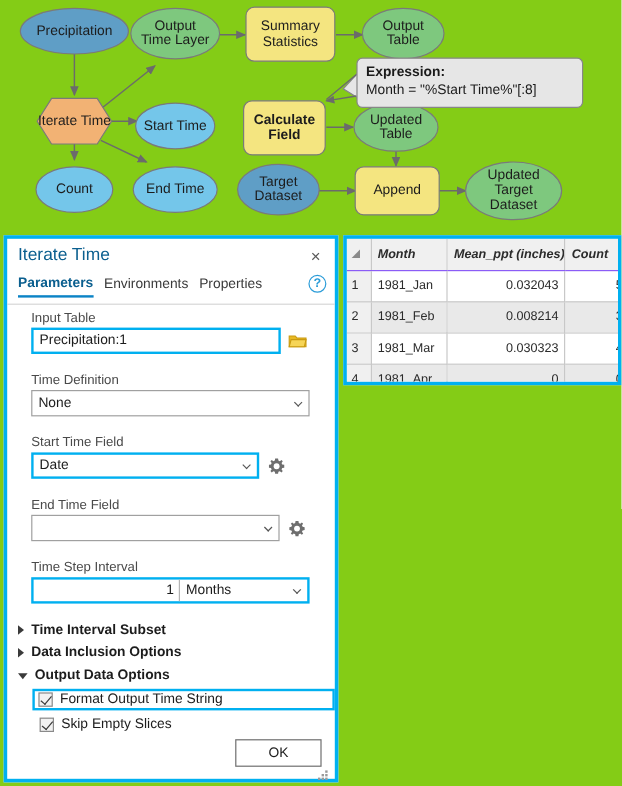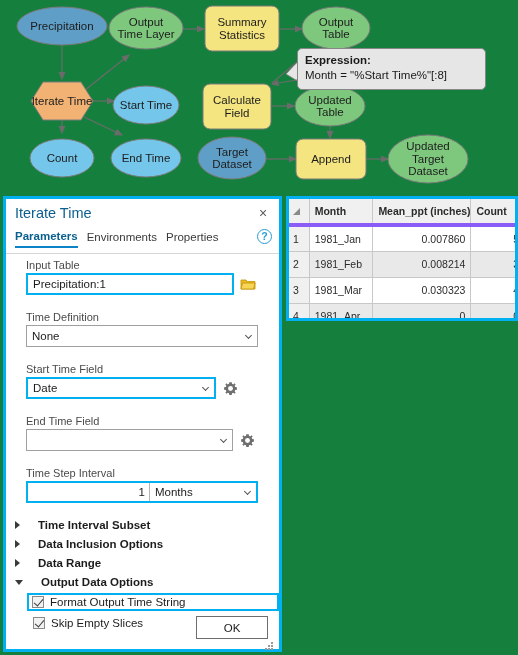--- a/index.html
+++ b/index.html
@@ -3,21 +3,21 @@
 <meta charset="utf-8">
 <style>
   * { box-sizing: border-box; }
   html, body {
     margin: 0; padding: 0;
     width: 518px; height: 655px;
     background: #ffffff;
     font-family: "Liberation Sans", sans-serif;
     overflow: hidden;
   }
-  #root { position: relative; width: 518px; height: 655px; background:#15803d; }
+  #root { position: relative; width: 518px; height: 655px; background:#84cc16; }
 
   
   #diagram { position:absolute; left:0; top:0; width:518px; height:192px; }
   #diagram svg { position:absolute; left:0; top:0; }
   .node-label {
     position:absolute;
     display:flex; align-items:center; justify-content:center;
     text-align:center;
     font-size:11.5px; color:#1c1c1c; line-height:12.5px;
     pointer-events:none; white-space:pre-line;
@@ -36,21 +36,21 @@
   #attr-table {
     position:absolute; left:286px; top:196px; width:232px; height:125px;
     border:3px solid #00b0f0; background:#fff; overflow:hidden;
   }
   #attr-table table { border-collapse:collapse; width:236px; table-layout:fixed; }
   #attr-table th, #attr-table td {
     border-right:1px solid #c8c8c8; border-bottom:1px solid #c8c8c8;
     font-size:10.5px; color:#2b2b2b; height:26px; padding:0 5px;
     overflow:hidden; white-space:nowrap;
   }
-  #attr-table thead th { background:#f0f0f0; font-weight:bold; text-align:left; border-bottom:4px solid #8b5cf6; }
+  #attr-table thead th { background:#f0f0f0; font-weight:bold; text-align:left; border-bottom:1px solid #8b5cf6;font-style:italic; }
   #attr-table th.c-idx, #attr-table td.c-idx { width:20px; background:#f0f0f0; text-align:left; padding:0 4px; font-weight:normal; }
   #attr-table .c-month { width:63px; text-align:left; }
   #attr-table .c-mean  { width:97px; text-align:right; }
   #attr-table .c-count { width:53px; text-align:right; }
   #attr-table thead .c-mean, #attr-table thead .c-count { text-align:left; }
   #attr-table tr.alt td { background:#e9e9e9; }
   #attr-table tr.alt td.c-idx { background:#f0f0f0; }
   .sort-tri { display:inline-block; width:0;height:0;
     border-left:7px solid transparent; border-bottom:7px solid #8a8a8a; }
 
@@ -89,21 +89,21 @@
   }
   .hl { border:2.5px solid #00b0f0; }
   .sel-caret {
     position:absolute; right:6px; top:50%; transform:translateY(-60%) rotate(45deg);
     width:5px; height:5px; border-right:1.2px solid #555; border-bottom:1.2px solid #555;
   }
 
   .icon-btn { width:20px; height:20px; margin-left:4px; display:flex; align-items:center; justify-content:center; }
 
   .section {
-    display:flex; align-items:center; gap:18px;
+    display:flex; align-items:center; gap:6px;
     font-size:11.5px; color:#1c1c1c; font-weight:bold;
     margin:7px 0 0 9px;
   }
   .chev { width:0;height:0; border-top:4px solid transparent; border-bottom:4px solid transparent; border-left:5.5px solid #3a3a3a; }
   .chev.down { border:none; border-left:4px solid transparent; border-right:4px solid transparent; border-top:5.5px solid #3a3a3a; }
 
   .cbrow { display:flex; align-items:flex-start; gap:6px; margin:5px 0 0 24px; padding:1px 3px; }
   .cbrow.hl2 { border:2.5px solid #00b0f0; margin-left:21px; padding:1px 3px; }
   .cb { width:12px; height:12px; border:1px solid #8a8a8a; background:#f2f2f2; position:relative; flex:none; }
   .cb::after {
@@ -179,21 +179,21 @@
 
     <div class="node-label" style="left:17px;top:7px;width:90px;height:38px;">Precipitation</div>
     <div class="node-label" style="left:109px;top:9px;width:74px;height:38px;">Output
 Time Layer</div>
     <div class="node-label" style="left:205px;top:6px;width:74px;height:45px;">Summary
 Statistics</div>
     <div class="node-label" style="left:302px;top:9px;width:68px;height:38px;">Output
 Table</div>
     <div class="node-label" style="left:27px;top:83px;width:70px;height:36px;">Iterate Time</div>
     <div class="node-label" style="left:113px;top:87px;width:66px;height:36px;">Start Time</div>
-    <div class="node-label" style="left:203px;top:84px;width:68px;height:45px;">Calculate
+    <div class="node-label" style="left:203px;top:84px;width:68px;height:45px;font-weight:bold;">Calculate
 Field</div>
     <div class="node-label" style="left:295px;top:87px;width:70px;height:38px;">Updated
 Table</div>
     <div class="node-label" style="left:30px;top:140px;width:64px;height:36px;">Count</div>
     <div class="node-label" style="left:111px;top:140px;width:70px;height:36px;">End Time</div>
     <div class="node-label" style="left:198px;top:140px;width:68px;height:36px;">Target
 Dataset</div>
     <div class="node-label" style="left:296px;top:139px;width:70px;height:40px;">Append</div>
     <div class="node-label" style="left:388px;top:136px;width:80px;height:46px;">Updated
 Target
@@ -212,21 +212,21 @@
           <th class="c-idx"><span class="sort-tri"></span></th>
           <th class="c-month">Month</th>
           <th class="c-mean">Mean_ppt (inches)</th>
           <th class="c-count">Count</th>
         </tr>
       </thead>
       <tbody>
         <tr>
           <td class="c-idx">1</td>
           <td class="c-month">1981_Jan</td>
-          <td class="c-mean">0.007860</td>
+          <td class="c-mean">0.032043</td>
           <td class="c-count">5</td>
         </tr>
         <tr class="alt">
           <td class="c-idx">2</td>
           <td class="c-month">1981_Feb</td>
           <td class="c-mean">0.008214</td>
           <td class="c-count">3</td>
         </tr>
         <tr>
           <td class="c-idx">3</td>
@@ -317,24 +317,20 @@
         </div>
       </div>
 
       <div class="section">
         <span class="chev"></span>
         <span>Time Interval Subset</span>
       </div>
       <div class="section">
         <span class="chev"></span>
         <span>Data Inclusion Options</span>
-      </div>
-      <div class="section">
-        <span class="chev"></span>
-        <span>Data Range</span>
       </div>
       <div class="section">
         <span class="chev down"></span>
         <span>Output Data Options</span>
       </div>
 
       <div class="cbrow hl2">
         <span class="cb"></span>
         <span class="lbl">Format Output Time String</span>
       </div>

